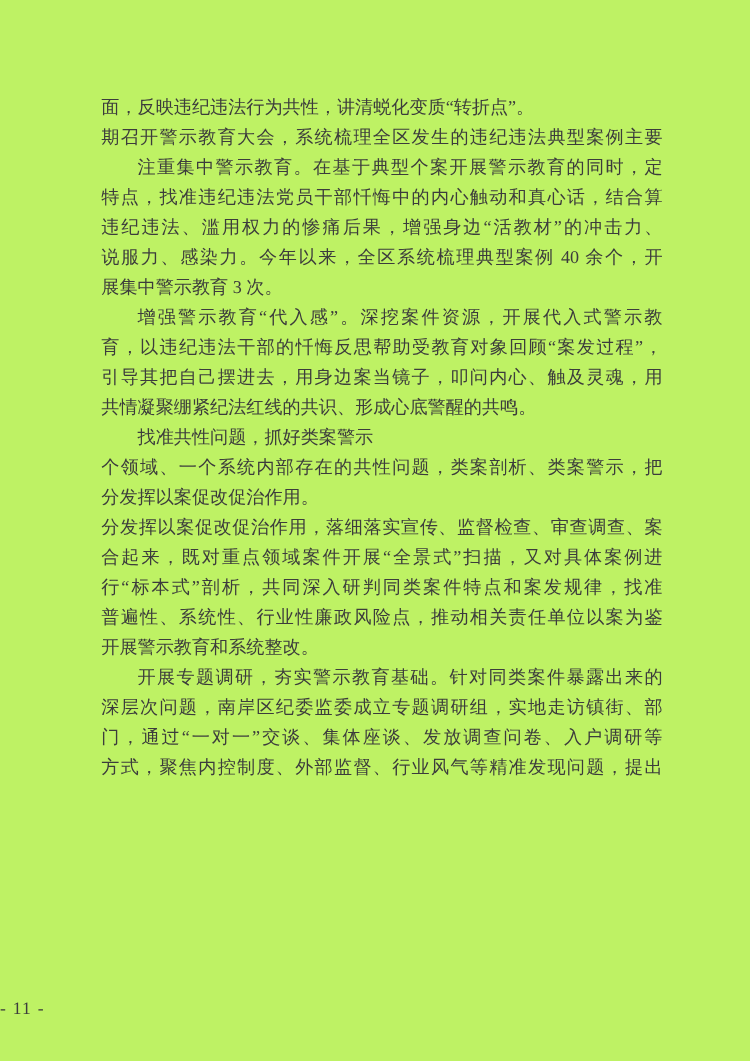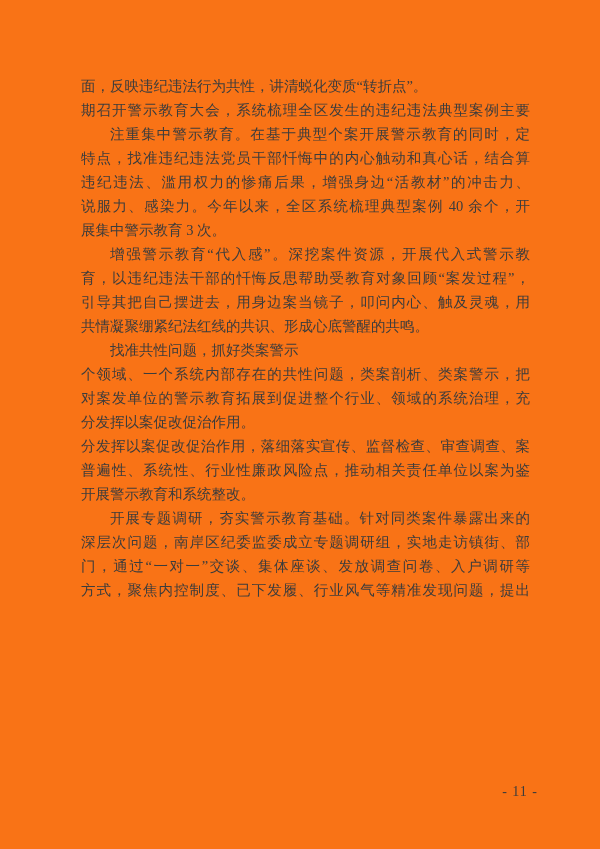--- a/index.html
+++ b/index.html
@@ -4,21 +4,21 @@
 <style>
   html, body {
     margin: 0;
     padding: 0;
     background: #ffffff;
   }
   .page {
     position: relative;
     width: 600px;
     height: 849px;
-    background: #f97316;
+    background: #bef264;
     overflow: hidden;
     font-family: "Liberation Serif", "DejaVu Serif", serif;
     color: #3c3c3c;
   }
   .text-block {
     position: absolute;
     left: 81px;
     top: 74px;
     width: 449px;
     font-size: 14.5px;
@@ -38,23 +38,23 @@
   }
   .line.indent {
     text-indent: 2em;
   }
   .line.para-end {
     text-align-last: left;
   }
   .page-number {
     position: absolute;
     left: 0;
-    top: 782px;
+    top: 798px;
     width: 538px;
-    text-align: right;
+    text-align: left;
     font-size: 14px;
     line-height: 20px;
     letter-spacing: 1px;
     color: #3c3c3c;
   }
 </style>
 </head>
 <body>
 
 <div class="page">
@@ -74,29 +74,30 @@
         <div class="line indent">增强警示教育“代入感”。深挖案件资源，开展代入式警示教</div>
         <div class="line">育，以违纪违法干部的忏悔反思帮助受教育对象回顾“案发过程”，</div>
         <div class="line">引导其把自己摆进去，用身边案当镜子，叩问内心、触及灵魂，用</div>
         <div class="line para-end">共情凝聚绷紧纪法红线的共识、形成心底警醒的共鸣。</div>
       </div>
       <div class="para">
         <div class="line indent para-end">找准共性问题，抓好类案警示</div>
       </div>
       <div class="para">
         <div class="line">个领域、一个系统内部存在的共性问题，类案剖析、类案警示，把</div>
-        <div class="line">对案发单位的警示教育拓展到促进整个行业、领域的系统治理，充</div>
         <div class="line para-end">分发挥以案促改促治作用。</div>
       </div>
       <div class="para">
         <div class="line">分发挥以案促改促治作用，落细落实宣传、监督检查、审查调查、案</div>
+        <div class="line">合起来，既对重点领域案件开展“全景式”扫描，又对具体案例进</div>
+        <div class="line">行“标本式”剖析，共同深入研判同类案件特点和案发规律，找准</div>
         <div class="line">普遍性、系统性、行业性廉政风险点，推动相关责任单位以案为鉴</div>
         <div class="line para-end">开展警示教育和系统整改。</div>
       </div>
       <div class="para">
         <div class="line indent">开展专题调研，夯实警示教育基础。针对同类案件暴露出来的</div>
         <div class="line">深层次问题，南岸区纪委监委成立专题调研组，实地走访镇街、部</div>
         <div class="line">门，通过“一对一”交谈、集体座谈、发放调查问卷、入户调研等</div>
-        <div class="line">方式，聚焦内控制度、已下发履、行业风气等精准发现问题，提出</div>
+        <div class="line">方式，聚焦内控制度、外部监督、行业风气等精准发现问题，提出</div>
       </div>
     </div>
   <div class="page-number">- 11 -</div>
 </div>
 
 </body></html>

